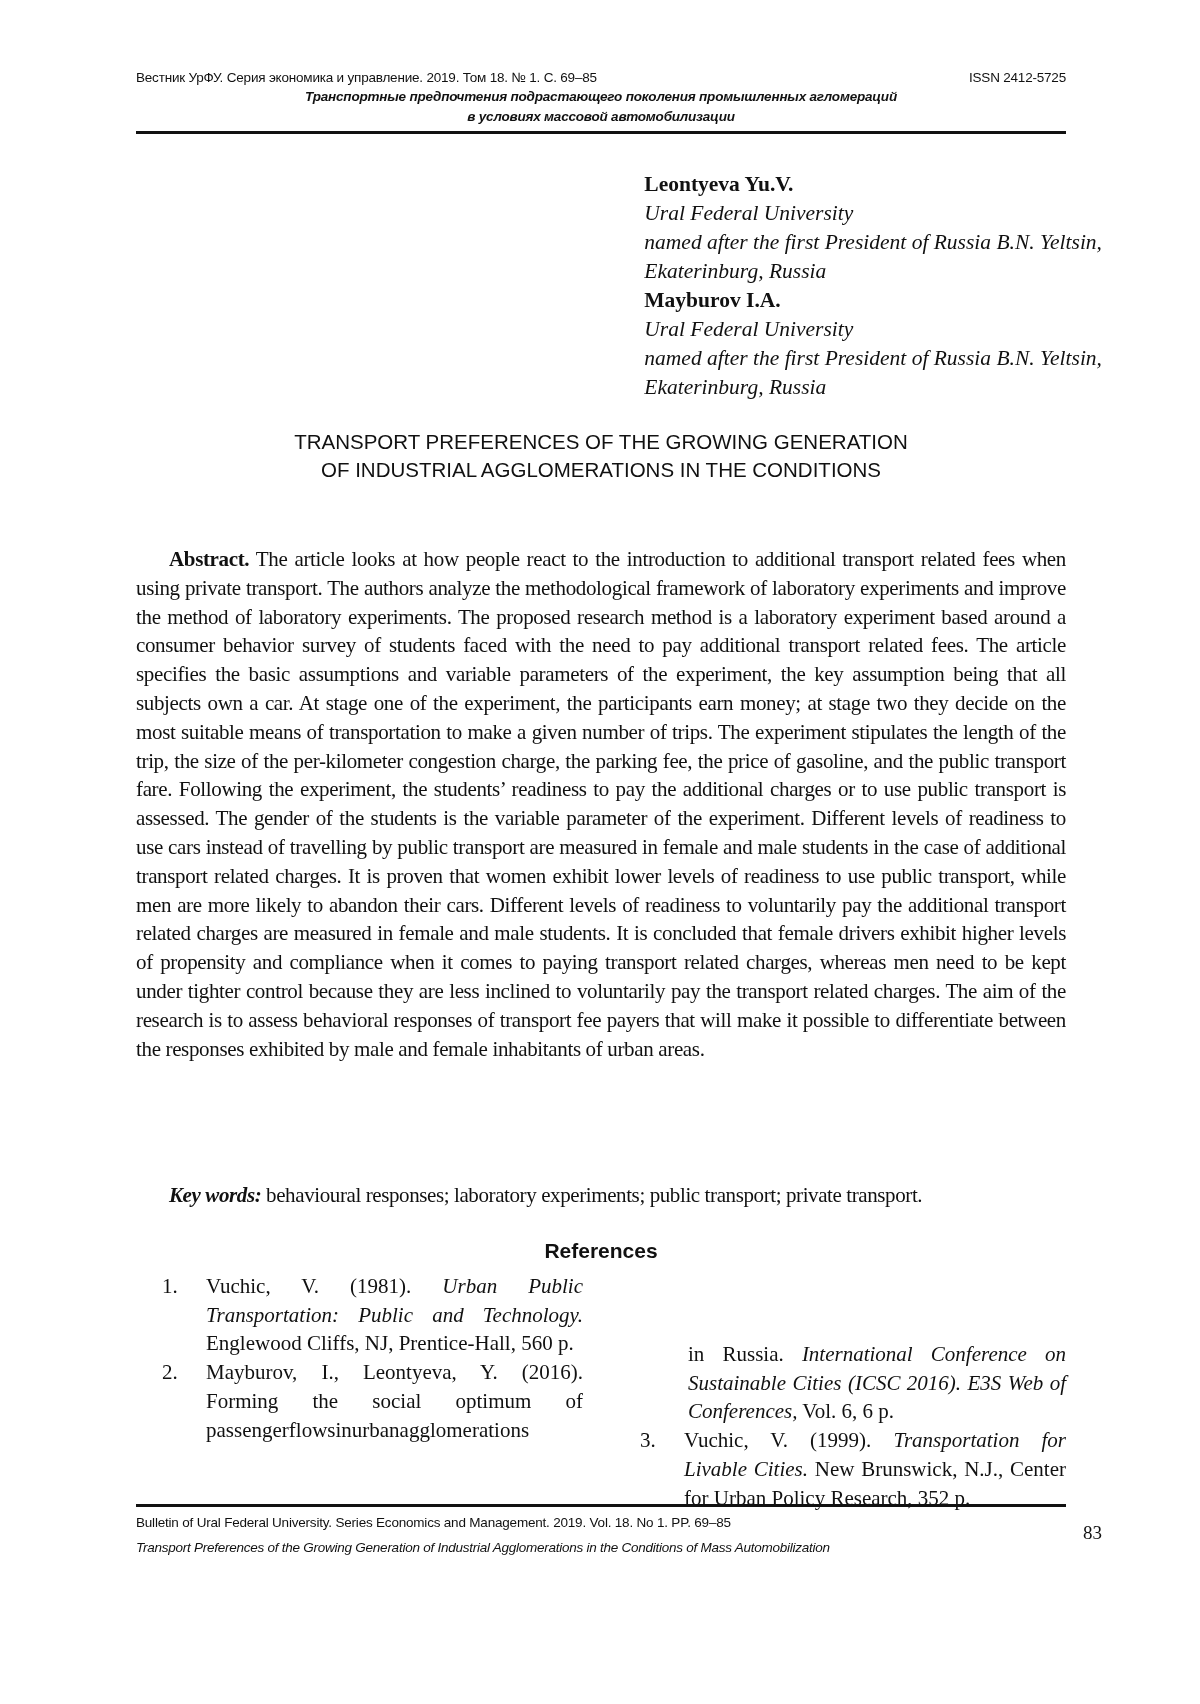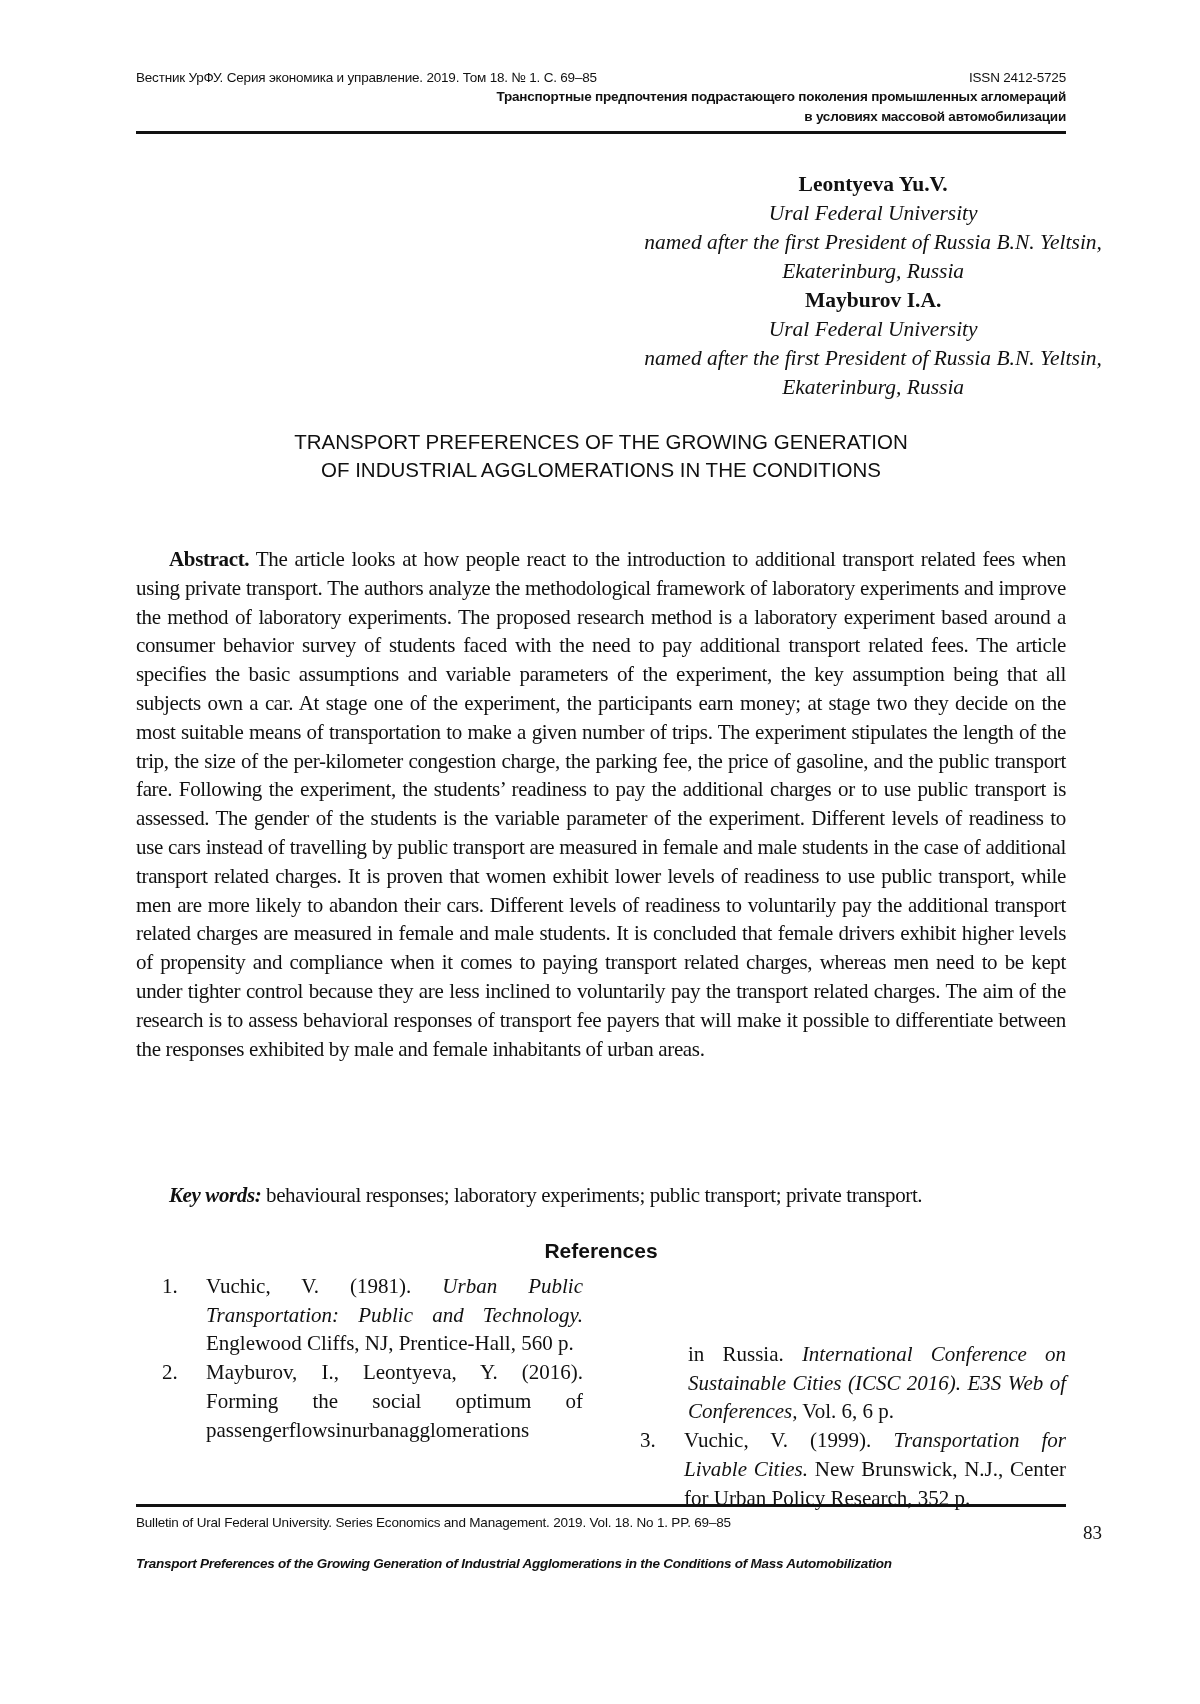--- a/index.html
+++ b/index.html
@@ -3,24 +3,24 @@
 <meta charset="utf-8">
 <style>
   html, body { margin: 0; padding: 0; background: #ffffff; }
   body { width: 1200px; height: 1704px; position: relative; overflow: hidden; color: #111; }
   .page { position: absolute; left: 0; top: 0; width: 1200px; height: 1704px; padding-left: 36px; }
   .sans { font-family: "Liberation Sans", "DejaVu Sans", sans-serif; }
   .serif { font-family: "Liberation Serif", "DejaVu Serif", serif; }
 
   .running-head { position: absolute; left: 136px; top: 70px; width: 930px; }
   .rh-line1 { display: flex; justify-content: space-between; font-size: 13.5px; letter-spacing: -0.2px; }
-  .rh-title { text-align: right; font-size: 13.5px; font-weight: bold; line-height: 20px; margin-top: 2px; letter-spacing: -0.2px; }
+  .rh-title { text-align: center; font-size: 13.5px; font-weight: bold; font-style: italic; line-height: 20px; margin-top: 2px; letter-spacing: -0.2px; }
   .rule-top { position: absolute; left: 136px; top: 131px; width: 930px; height: 0; border-top: 3px solid #111; }
 
-  .authors { position: absolute; right: 134px; top: 170px; text-align: center; font-size: 21.5px; line-height: 29px; }
+  .authors { position: absolute; right: 134px; top: 170px; text-align: left; font-size: 21.5px; line-height: 29px; }
   .author-name { font-weight: bold; }
   .author-aff { font-style: italic; }
 
   .title { position: absolute; left: 136px; top: 428px; width: 930px; text-align: center; font-weight: normal; font-size: 20.5px; line-height: 28px; }
 
   .abstract { position: absolute; left: 136px; top: 545px; width: 930px; font-size: 21px; line-height: 28.8px; text-align: justify; text-indent: 33px; letter-spacing: -0.35px; }
   .abstract b { font-weight: bold; }
 
   .keywords { position: absolute; left: 136px; top: 1181px; width: 930px; font-size: 21px; line-height: 28px; text-indent: 33px; letter-spacing: -0.4px; }
   .keywords .kw-label { font-weight: bold; font-style: italic; }
@@ -32,21 +32,21 @@
   .refs-right { left: 640px; top: 1340px; width: 426px; }
   .ref-item { display: flex; }
   .ref-num { width: 44px; flex: none; }
   .ref-text { flex: 1; text-align: justify; }
   .ref-text i { font-style: italic; }
   .ref-cont { padding-left: 48px; text-align: justify; }
 
   .rule-bottom { position: absolute; left: 136px; top: 1504px; width: 930px; height: 0; border-top: 3px solid #111; }
   .footer { position: absolute; left: 136px; top: 1513px; width: 930px; text-align: left; }
   .footer-line1 { font-size: 13.5px; letter-spacing: -0.2px; line-height: 20px; }
-  .footer-line2 { font-size: 13.5px; font-weight: bold; font-style: italic; letter-spacing: -0.25px; line-height: 22px; margin-top: 20px; }
+  .footer-line2 { font-size: 13.5px; font-weight: normal; font-style: italic; letter-spacing: -0.25px; line-height: 22px; margin-top: 4px; }
   .page-number { position: absolute; right: 134px; top: 1522px; font-size: 19px; }
 </style>
 </head>
 <body>
 
 <div class="page">
 
   <div class="running-head sans">
     <div class="rh-line1">
       <span>Вестник УрФУ. Серия экономика и управление. 2019. Том 18. № 1. С. 69–85</span>

